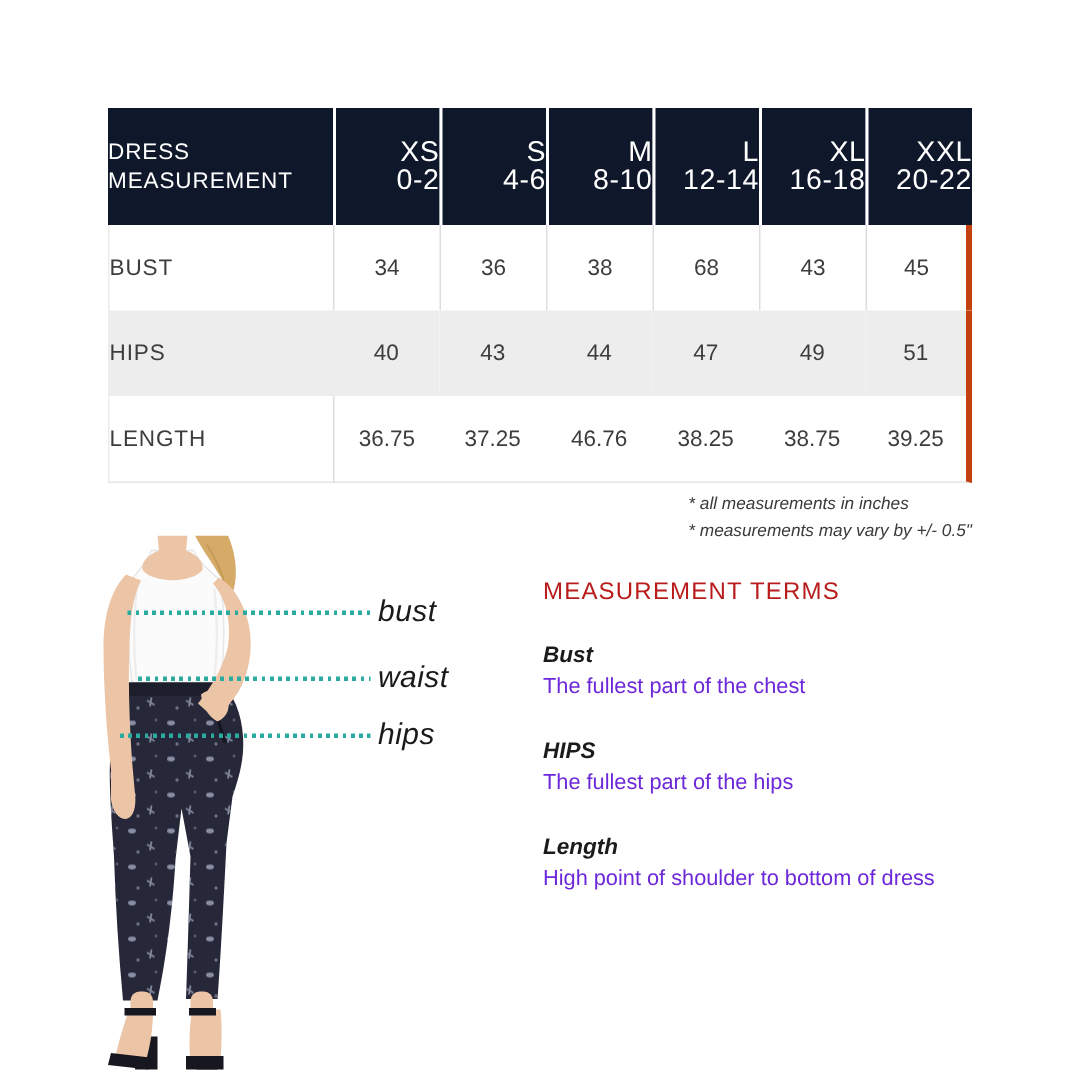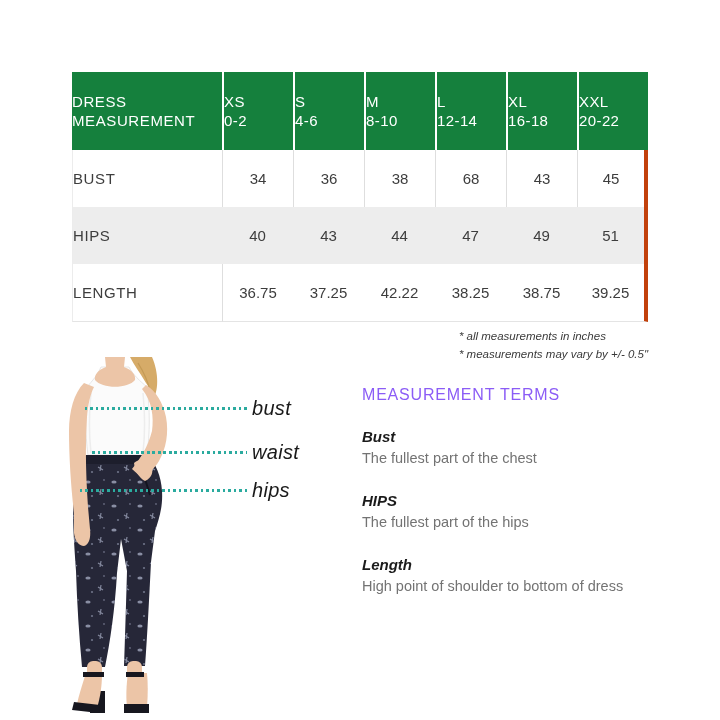--- a/index.html
+++ b/index.html
@@ -7,27 +7,27 @@
     position:relative;width:720px;height:720px;background:#ffffff;overflow:hidden;
     font-family:"Liberation Sans",sans-serif;color:#3d3d3d;
   }
 
   
   .size-table{
     position:absolute;left:72px;top:72px;width:576px;
     border-collapse:separate;border-spacing:0;table-layout:fixed;
   }
   .size-table thead th{
-    background:#15803d;color:#ffffff;height:78px;font-weight:400;
+    background:#0f172a;color:#ffffff;height:78px;font-weight:400;
     vertical-align:middle;padding:0;
   }
   .size-table thead th + th{border-left:2px solid #ffffff;}
   th.label-col{text-align:left;padding-left:19px;}
   .hdr-line{display:block;font-size:15px;line-height:19px;letter-spacing:0.6px;}
-  .size-name,.size-range{display:block;text-align:left;font-size:15px;line-height:19px;letter-spacing:0.4px;}
+  .size-name,.size-range{display:block;text-align:right;font-size:19px;line-height:19px;letter-spacing:0.4px;}
   .size-table tbody td{
     height:57px;font-size:15px;color:#3d3d3d;vertical-align:middle;padding:0;background:#ffffff;
   }
   .size-table tbody tr.row-alt td{background:#ededed;}
   td.label-cell{text-align:left;padding-left:19px;letter-spacing:0.6px;}
   td.value-cell{text-align:center;}
   tr.row-bust td + td{border-left:1px solid #dedede;}
   tr.row-length td.label-cell + td{border-left:1px solid #dedede;margin-left:28px;}
   .size-table tbody td:first-child{border-left:1px solid #ececec;}
   .size-table tbody td:last-child{border-right:4px solid #c2410c;}
@@ -52,25 +52,25 @@
   .fig-label{
     position:absolute;left:222px;font-style:italic;font-size:20px;
     color:#1a1a1a;line-height:22px;letter-spacing:0.3px;
   }
   .label-bust{top:40px;}
   .label-waist{top:84px;}
   .label-hips{top:122px;}
 
   
   .terms{position:absolute;left:362px;top:386px;width:300px;}
-  .terms-title{color:#8b5cf6;font-size:16px;font-weight:400;letter-spacing:0.8px;line-height:18px;}
+  .terms-title{color:#b91c1c;font-size:16px;font-weight:400;letter-spacing:0.8px;line-height:18px;}
   .term-item{margin-top:23px;}
   .term-item:first-of-type{margin-top:27px;}
   .term-name{font-weight:700;font-style:italic;font-size:15px;color:#1b1b1b;line-height:19px;}
-  .term-def{font-size:14.5px;color:#737373;line-height:19px;margin-top:3px;}
+  .term-def{font-size:14.5px;color:#6d28d9;line-height:19px;margin-top:3px;}
 </style>
 </head>
 <body>
 
 <div class="canvas">
 
   <table class="size-table">
     <colgroup>
       <col style="width:150px">
         <col style="width:71px">
@@ -128,21 +128,21 @@
         <td class="value-cell">43</td>
         <td class="value-cell">44</td>
         <td class="value-cell">47</td>
         <td class="value-cell">49</td>
         <td class="value-cell">51</td>
       </tr>
       <tr class="row-length">
         <td class="label-cell">LENGTH</td>
         <td class="value-cell">36.75</td>
         <td class="value-cell">37.25</td>
-        <td class="value-cell">42.22</td>
+        <td class="value-cell">46.76</td>
         <td class="value-cell">38.25</td>
         <td class="value-cell">38.75</td>
         <td class="value-cell">39.25</td>
       </tr>
     </tbody>
   </table>
 
   <div class="footnotes">
     <div>* all measurements in inches</div>
     <div>* measurements may vary by +/- 0.5"</div>

